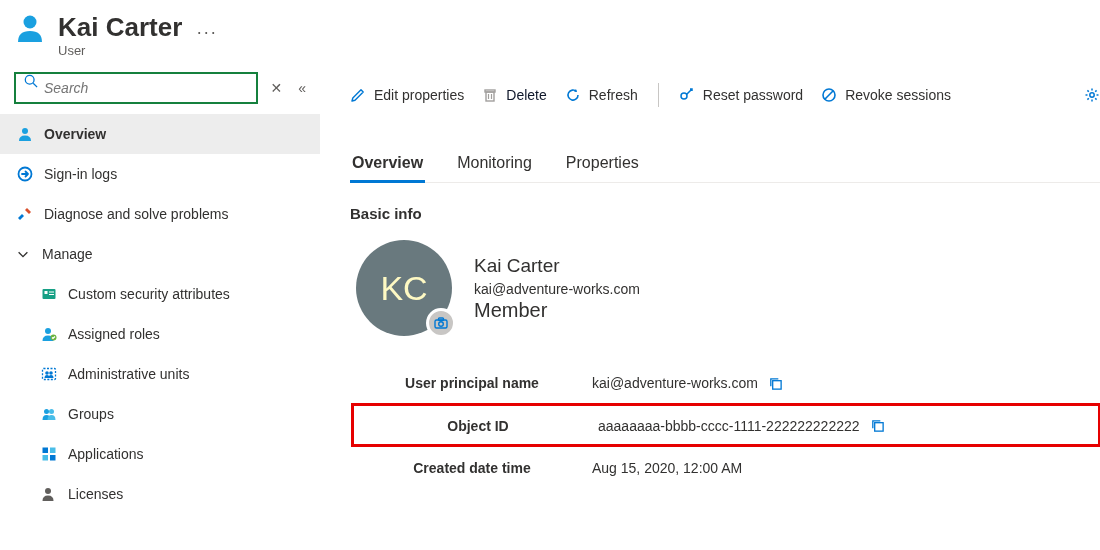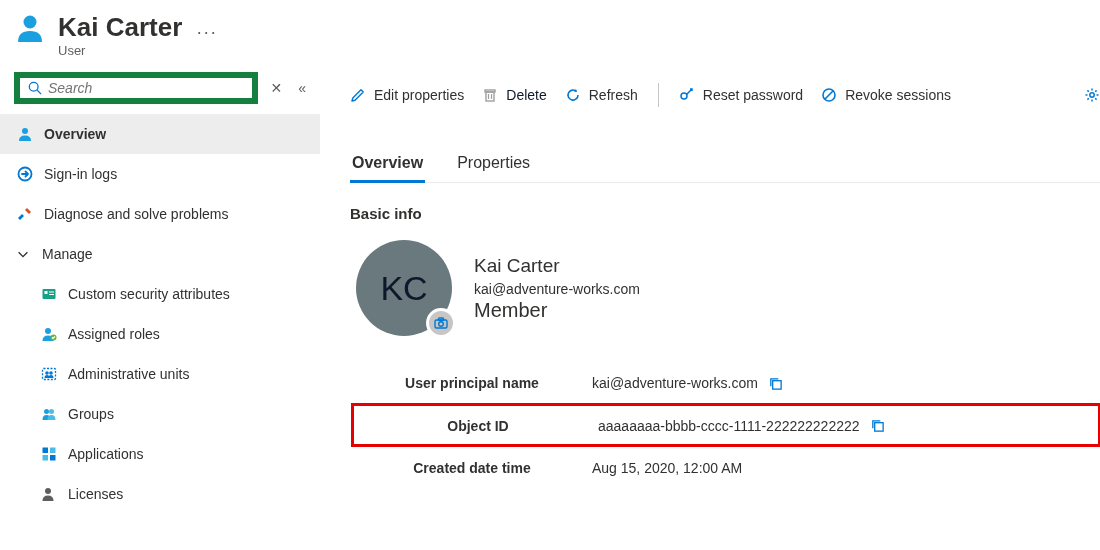--- a/index.html
+++ b/index.html
@@ -33,22 +33,22 @@
 
   
   .sidebar { width: 320px; display:flex; flex-direction:column; }
   .sidebar-top {
     display: flex; align-items: center; gap: 8px;
     padding: 0 10px 10px 14px;
   }
   .search-box {
     flex: 1;
     height: 32px;
-    border: 6px solid #15803d;
-    display: flex; align-items: center;
+    border: 2px solid #15803d;
+    display: flex; 
     padding: 0 8px;
     gap: 6px;
     color: #605e5c;
   }
   .search-box input {
     border: none; outline: none; flex:1; font-size:14px; font-style: italic; color:#605e5c;
     background:transparent;
   }
   .sidebar-top .btn-icon { color:#605e5c; cursor:pointer; padding:4px; font-size:14px;}
   .collapse-icon { font-size:14px; color:#605e5c; cursor:pointer; padding:4px;}
@@ -105,21 +105,21 @@
   }
 
   
   .content { padding-top: 22px; }
   .section-title { font-weight:600; font-size:15px; margin-bottom:18px; }
 
   .profile-row { display:flex; align-items:center; gap:22px; margin-bottom:26px; margin-left: 6px;}
   .avatar-wrap { position:relative; }
   .avatar {
     width:96px; height:96px; border-radius:50%;
-    background:#69797e; color:#0f172a;
+    background:#69797e; color:#fef9c3;
     display:flex; align-items:center; justify-content:center;
     font-size:34px; font-weight:400;
   }
   .camera-badge {
     position:absolute; right:-4px; bottom:-2px;
     width:30px; height:30px; border-radius:50%;
     background:#c8c6c4;
     display:flex; align-items:center; justify-content:center;
     border:3px solid #fff;
     cursor:pointer;
@@ -357,20 +357,21 @@
                   <line x1="12.6" y1="3.4" x2="11.2" y2="4.8"></line>
                   <line x1="4.8" y1="11.2" x2="3.4" y2="12.6"></line>
                 </g>
               </svg>
           </span>
         </div>
       </div>
 
       <div class="tabs">
         <div class="tab active"><span>Overview</span></div>
+        <div class="tab"><span>Monitoring</span></div>
         <div class="tab"><span>Properties</span></div>
       </div>
 
       <div class="content">
         <div class="section-title">Basic info</div>
 
         <div class="profile-row">
           <div class="avatar-wrap">
             <div class="avatar">KC</div>
             <div class="camera-badge">

